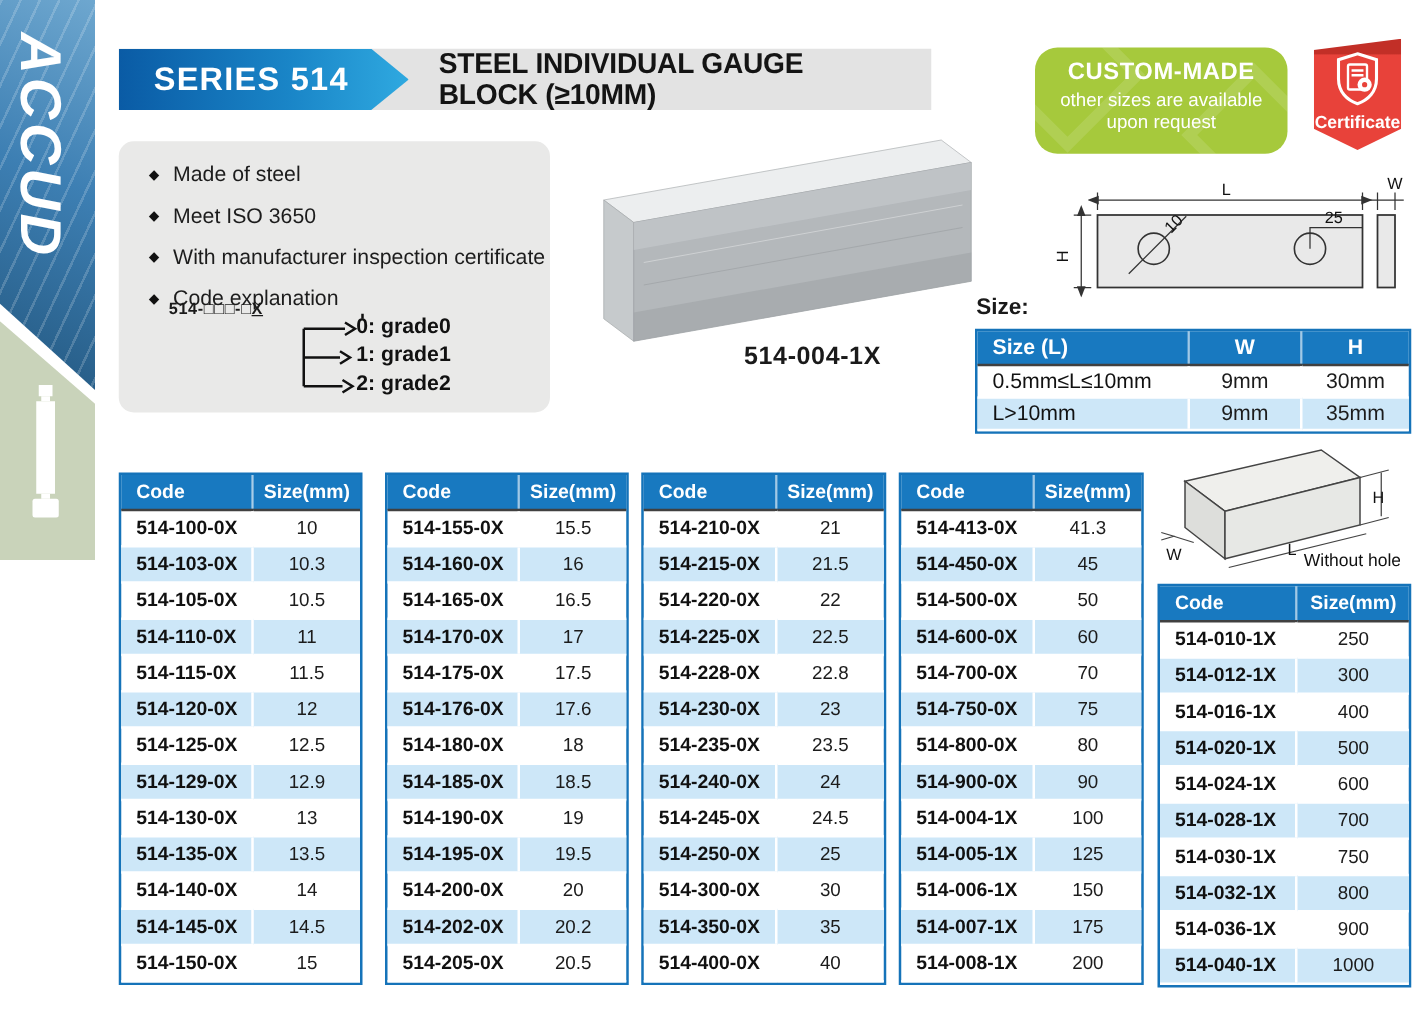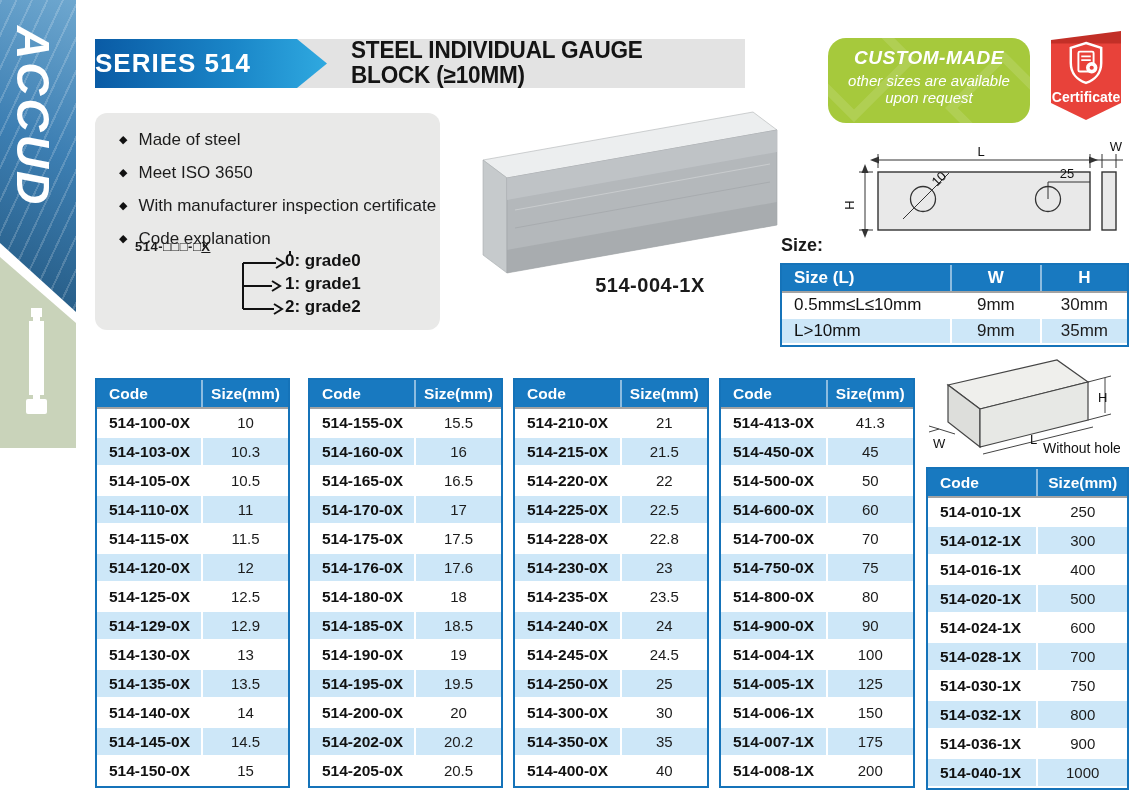--- a/index.html
+++ b/index.html
@@ -17,27 +17,27 @@
     font-size:46px;font-weight:bold;font-style:italic;color:#fff;letter-spacing:3px;}
   .side-green{position:absolute;left:0;top:243px;width:76px;height:205px;background:#c9d3ba;
     clip-path:polygon(0 14px,76px 80px,76px 205px,0 205px);}
   .gauge-icon{position:absolute;left:21px;top:308px;}
 
   
   .header-strip{position:absolute;left:95px;top:39px;width:650px;height:49px;background:#e3e3e3;}
   .series-banner{position:absolute;left:95px;top:39px;width:232px;height:49px;
     background:linear-gradient(90deg,#0a5ba5 0%,#1a86c8 60%,#2fa9e0 100%);
     clip-path:polygon(0 0,202px 0,232px 50%,202px 100%,0 100%);
-    color:#fff;font-size:26px;font-weight:bold;letter-spacing:1px;line-height:49px;box-sizing:border-box;}
+    color:#fff;font-size:26px;font-weight:bold;letter-spacing:1px;line-height:49px;padding-left:28px;box-sizing:border-box;}
   .page-title{position:absolute;left:351px;top:38px;font-size:23px;font-weight:bold;line-height:25px;
     color:#141414;transform:scaleX(.98);transform-origin:left top;letter-spacing:-.2px;}
 
   
   .custom-badge{position:absolute;left:828px;top:38px;width:202px;height:85px;border-radius:18px;
-    background:#a6c93c;color:#fff;text-align:center;overflow:hidden;font-style:italic;}
+    background:#a6c93c;color:#fff;text-align:center;overflow:hidden;}
   .custom-badge:before{content:"";position:absolute;left:-18px;top:-22px;width:70px;height:70px;
     border:9px solid rgba(255,255,255,.12);transform:rotate(45deg);}
   .custom-badge:after{content:"";position:absolute;right:-14px;bottom:-26px;width:64px;height:64px;
     border:9px solid rgba(255,255,255,.12);transform:rotate(45deg);}
   .custom-title{margin-top:9px;font-size:19px;font-weight:bold;letter-spacing:.5px;position:relative;z-index:1;}
   .custom-sub{margin:3px 16px 0;font-size:15px;line-height:17px;position:relative;z-index:1;}
   .cert-badge{position:absolute;left:1051px;top:31px;width:70px;height:89px;
     background:linear-gradient(180deg,#c22f27 0 12px,#e8423a 13px);
     clip-path:polygon(0 9px,100% 0,100% 72px,50% 89px,0 72px);text-align:center;}
   .cert-label{position:absolute;left:0;right:0;top:58px;color:#fff;font-size:14px;font-weight:bold;}
@@ -61,21 +61,21 @@
   
   .withhole{position:absolute;left:845px;top:142px;}
   .withhole-caption{position:absolute;left:860px;top:230px;width:262px;text-align:center;font-size:14px;color:#222;}
   .withouthole{position:absolute;left:925px;top:352px;}
 
   
   .size-label{position:absolute;left:781px;top:235px;font-size:18px;font-weight:bold;}
   .tbl{position:absolute;border:2px solid #1573b9;background:#fff;}
   .tbl table{border-collapse:collapse;width:100%;table-layout:fixed;}
   .tbl th{background:#1879c0;color:#fff;font-weight:bold;font-size:15.5px;height:27px;
-    text-align:center;padding:0;border-bottom:2px solid #a3a3a3;}
+    text-align:center;padding:0;border-bottom:2px solid #404040;}
   .tbl th:first-child{text-align:left;padding-left:12px;}
   .tbl th + th{border-left:2px solid rgba(255,255,255,.5);}
   .tbl td{height:27px;text-align:center;font-size:15px;color:#1c1c1c;padding:0;border-bottom:2px solid #fff;}
   .tbl td:first-child{font-weight:bold;text-align:left;padding-left:12px;font-size:15.5px;color:#111;}
   .tbl td + td{border-left:2px solid #fff;}
   .tbl tr.alt td{background:#cde7f8;}
   .size-tbl{left:780px;top:263px;width:345px;}
   .size-tbl th{font-size:17px;height:26px;}
   .size-tbl td{font-size:17px;height:24px;}
   .size-tbl td:first-child{font-weight:normal;font-size:17px;}

